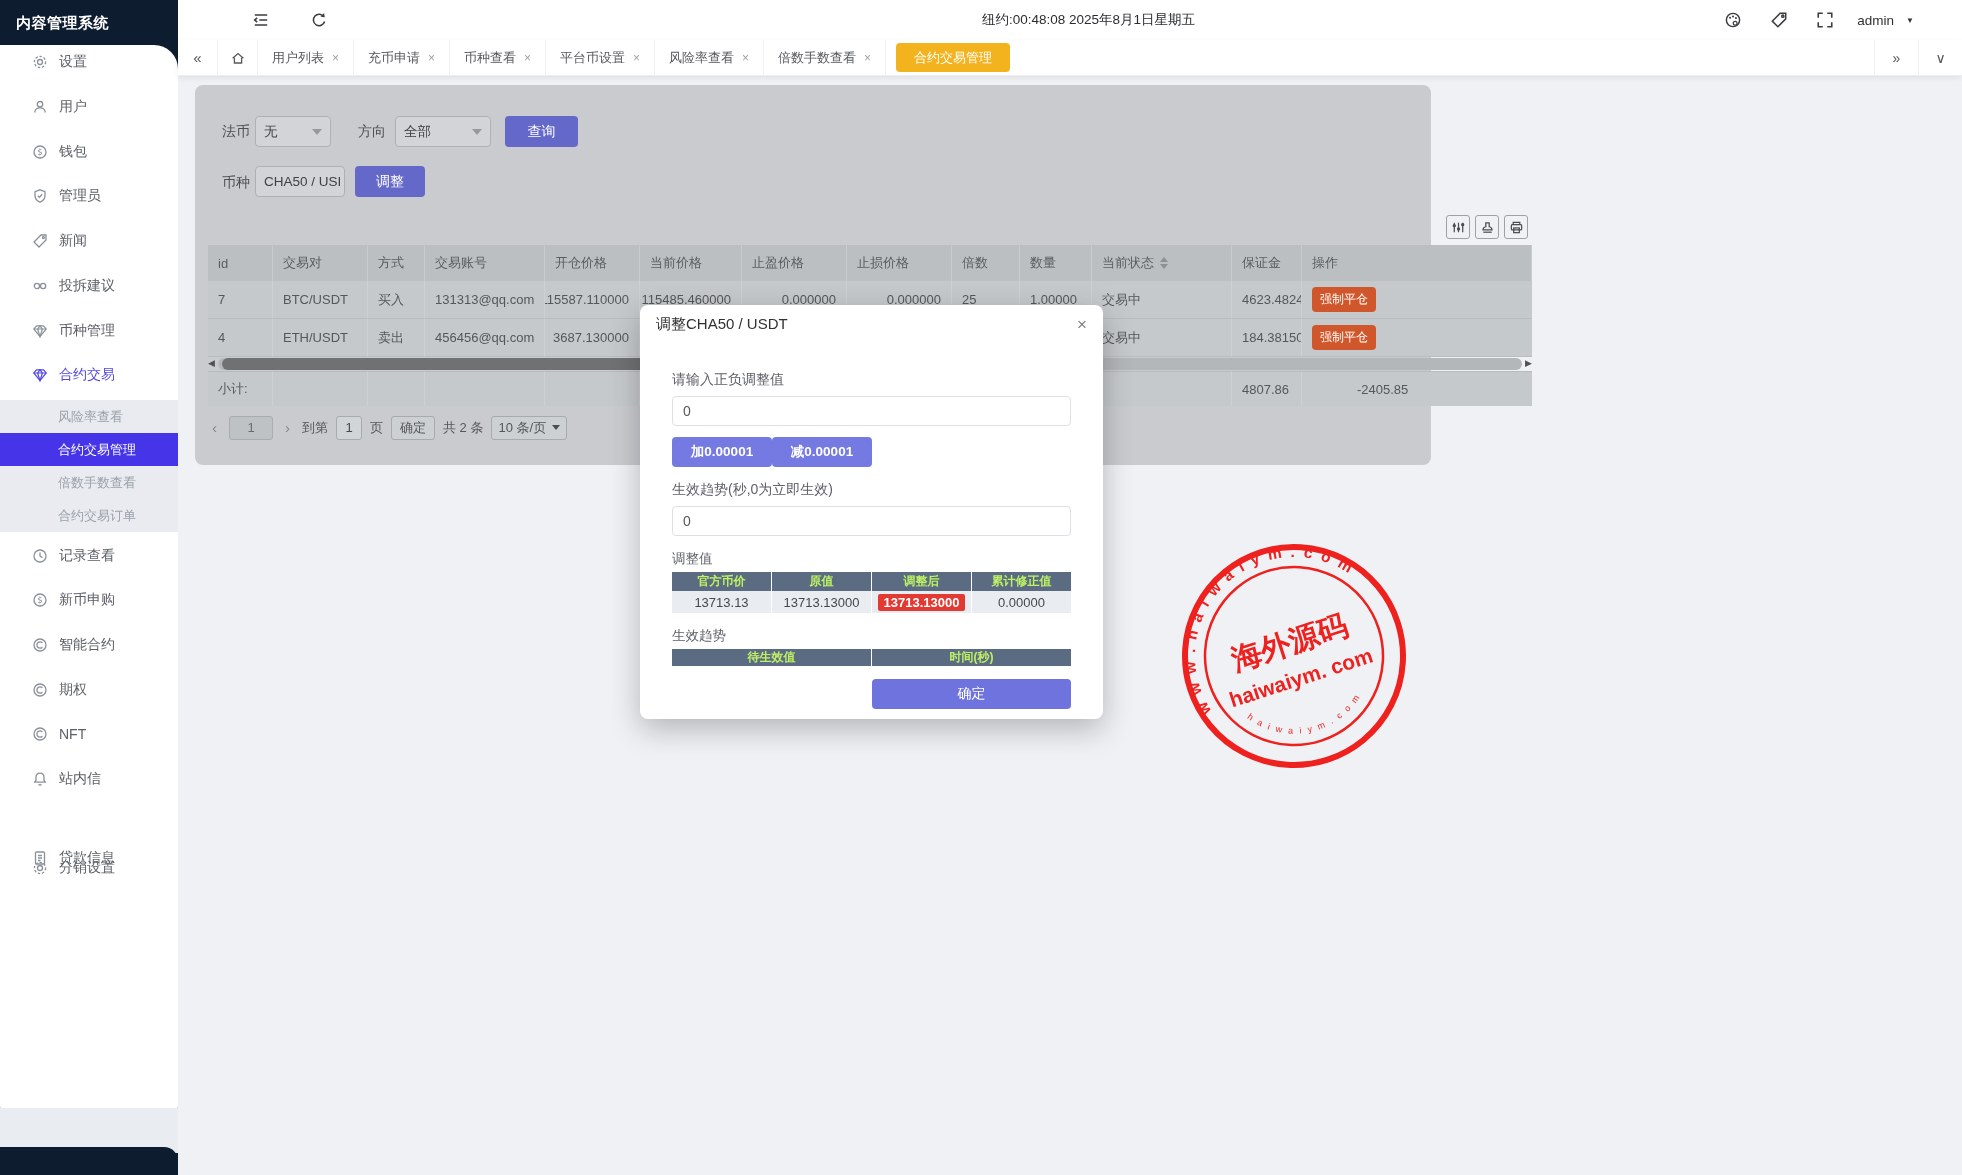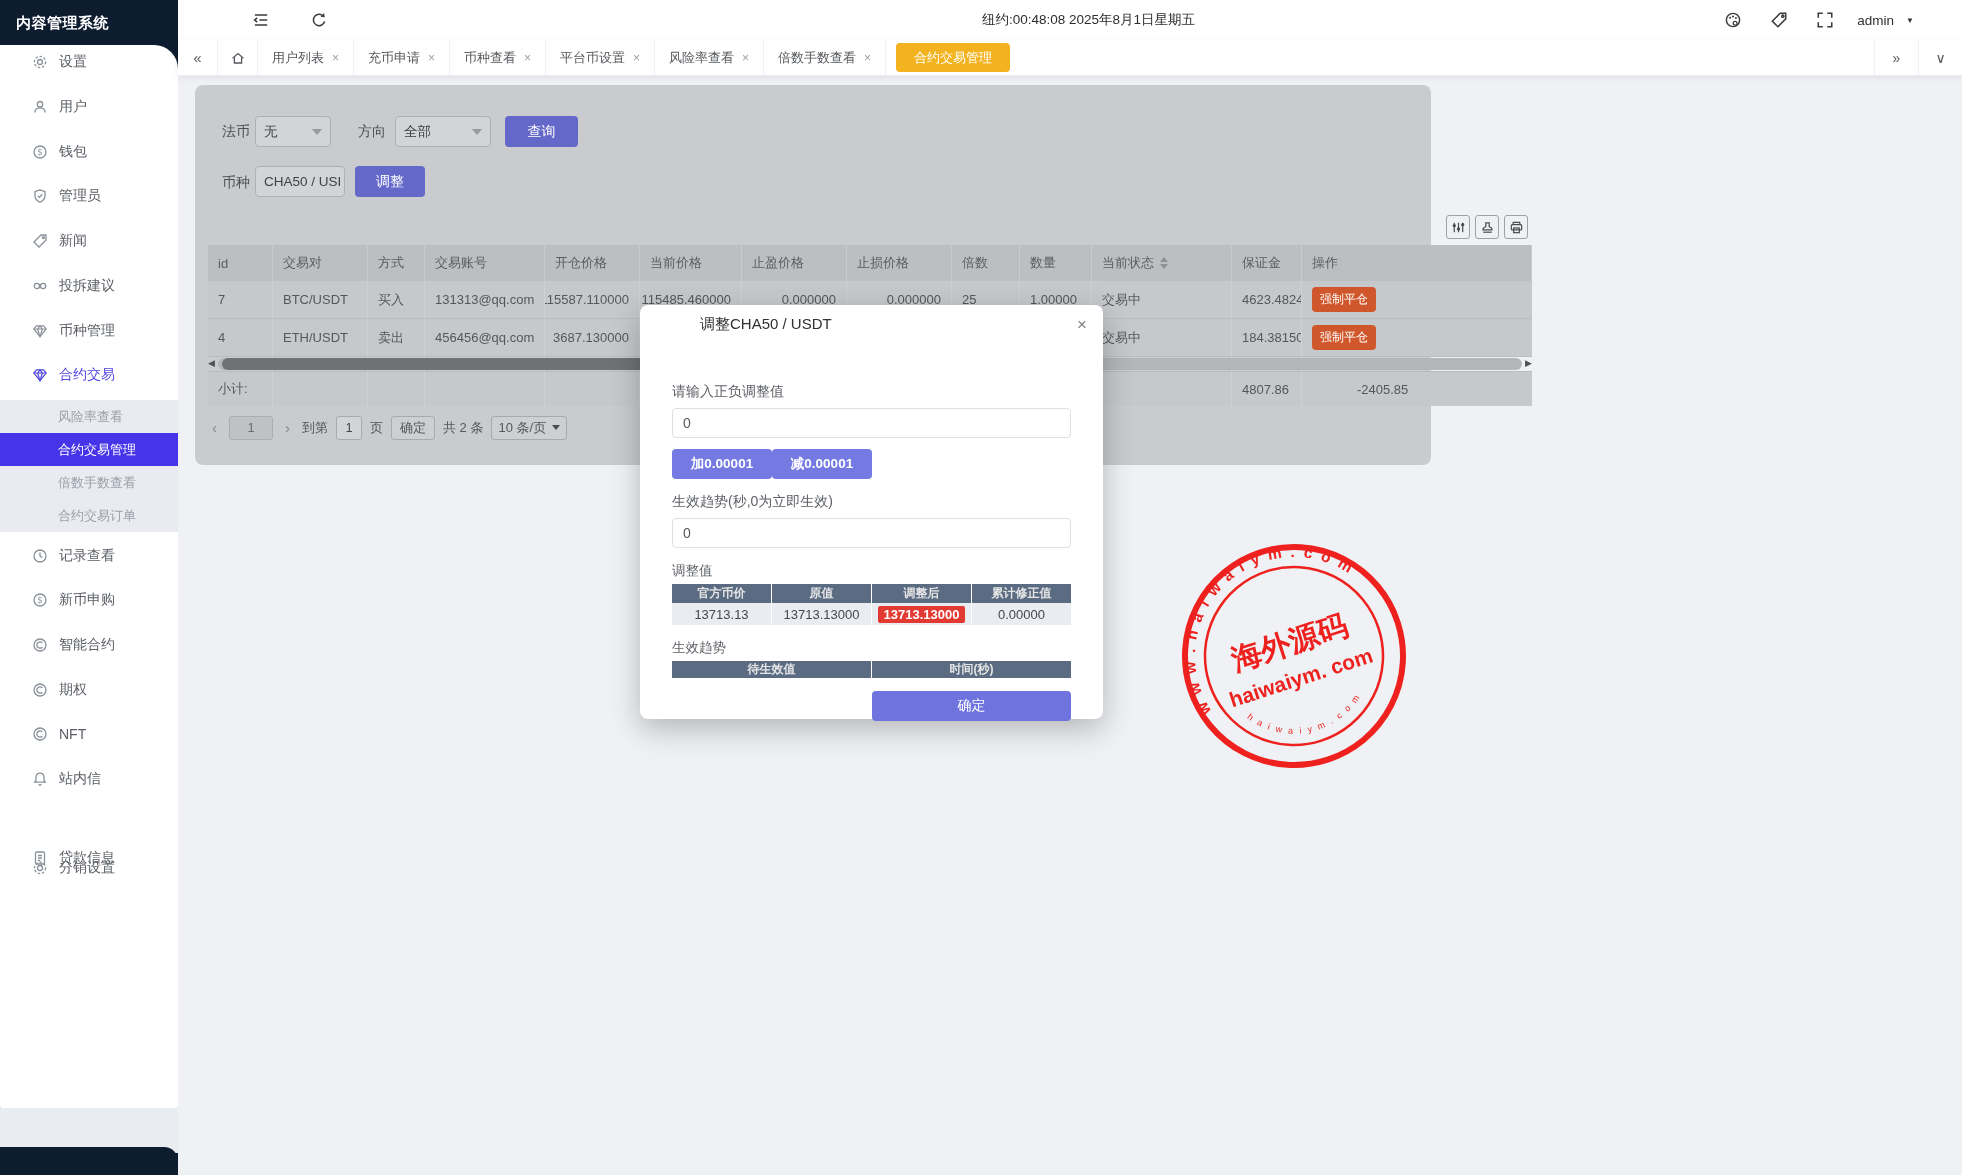--- a/index.html
+++ b/index.html
@@ -96,32 +96,32 @@
     font-size:13px; color:#55575a; cursor:pointer; font-family:inherit; }
   .pg-select { height:24px; padding:0 6px; background:#cdd0d3; border:1px solid #a8aaad; border-radius:3px;
     display:flex; align-items:center; gap:6px; cursor:pointer; }
   .pg-select .dcaret { width:0; height:0; border-left:4px solid transparent; border-right:4px solid transparent;
     border-top:5px solid #4a4c4e; }
 
   
   #modal { position:absolute; left:640px; top:305px; width:463px; height:414px; background:#fff;
     border-radius:8px; box-shadow:0 10px 30px rgba(0,0,0,.25); }
   #modal-head { height:38px; display:flex; align-items:center; justify-content:space-between; padding:0 16px; }
-  #modal-title { font-size:15px; color:#303133;margin-left:44px; }
+  #modal-title { font-size:15px; color:#303133; }
   #modal-close { font-size:17px; color:#7d8085; cursor:pointer; line-height:1; }
   #modal-body { padding:14px 32px 0 32px; }
   .md-label { font-size:14px; color:#5d6066; margin:14px 0 7px 0; }
   .md-input { width:100%; height:30px; border:1px solid #dcdfe6; border-radius:4px; padding:0 10px;
     font-size:14px; color:#55585c; font-family:inherit; background:#fff; }
   #md-btn-row { display:flex; gap:0; margin-top:11px; }
   .md-pbtn { width:100px; height:30px; background:#757ae3; border:none; border-radius:4px; color:#fff;
     font-size:13.5px; font-weight:bold; cursor:pointer; font-family:inherit; }
   .md-table { width:100%; }
   .md-tr { display:flex; }
-  .md-th { background:#5a6b82; color:#e5e5e5; font-size:12px; font-weight:bold; height:19px;
+  .md-th { background:#5a6b82; color:#bef264; font-size:12px; font-weight:bold; height:19px;
     display:flex; align-items:center; justify-content:center; border-right:1px solid #fff; }
   .md-th:last-child { border-right:none; }
   .md-td { background:#e9ecf0; font-size:13px; color:#45484d; height:22px;
     display:flex; align-items:center; justify-content:center; border-right:1px solid #fff; }
   .md-td:last-child { border-right:none; }
   .w100{width:100px}.w99{width:99px}.w200{width:200px}.w199{width:199px}
   .red-badge { background:#e23a33; color:#fff; font-weight:bold; font-size:13px; padding:1px 6px; border-radius:2px; }
   #md-confirm { display:block; margin:13px 0 0 auto; width:199px; height:30px; background:#6e73de;
     border:none; border-radius:4px; color:#fff; font-size:14px; cursor:pointer; font-family:inherit; }
 
@@ -563,21 +563,21 @@
     </span>
   </div>
 </section>
 
 <div id="modal">
   <div id="modal-head">
     <span id="modal-title">调整CHA50 / USDT</span>
     <span id="modal-close">×</span>
   </div>
   <div id="modal-body">
-    <div class="md-label" style="margin-top:26px">请输入正负调整值</div>
+    <div class="md-label" style="margin-top:14px">请输入正负调整值</div>
     <input class="md-input" value="0" style="">
     <div id="md-btn-row">
       <button class="md-pbtn">加0.00001</button>
       <button class="md-pbtn">减0.00001</button>
     </div>
     <div class="md-label">生效趋势(秒,0为立即生效)</div>
     <input class="md-input" value="0" style="">
 
     <div class="md-label" style="font-size:13.5px;margin-bottom:4px">调整值</div>
     <div class="md-table">

